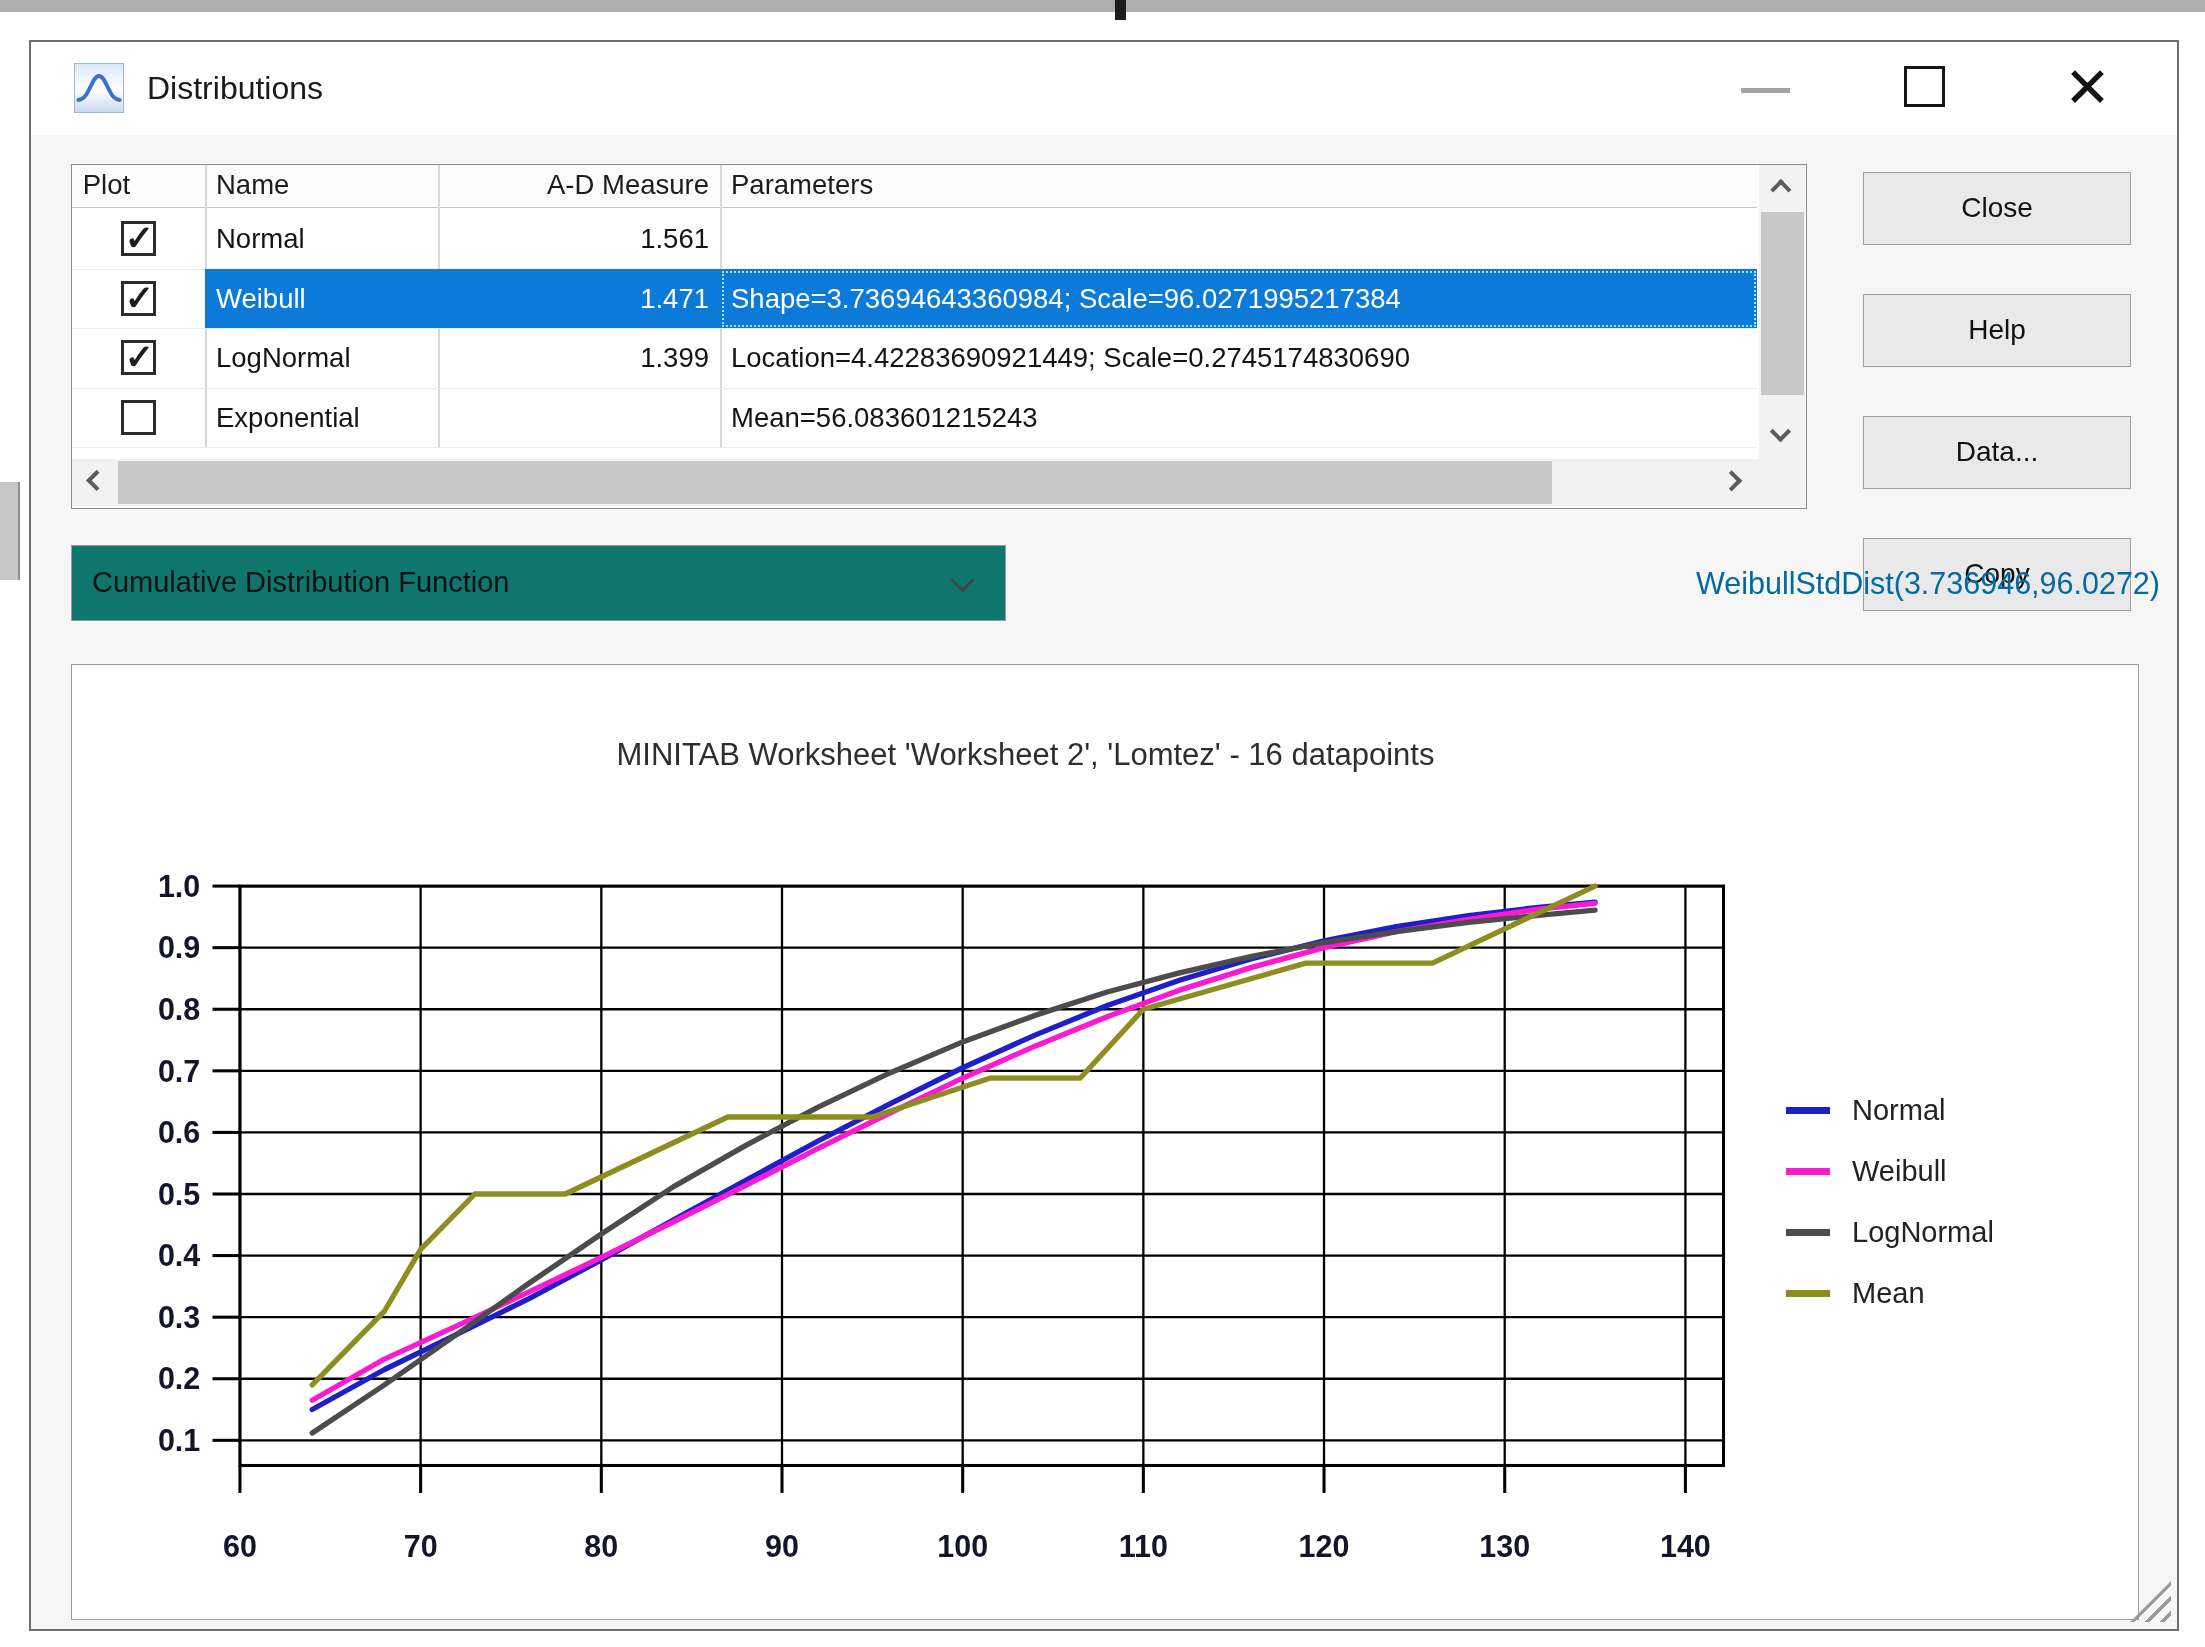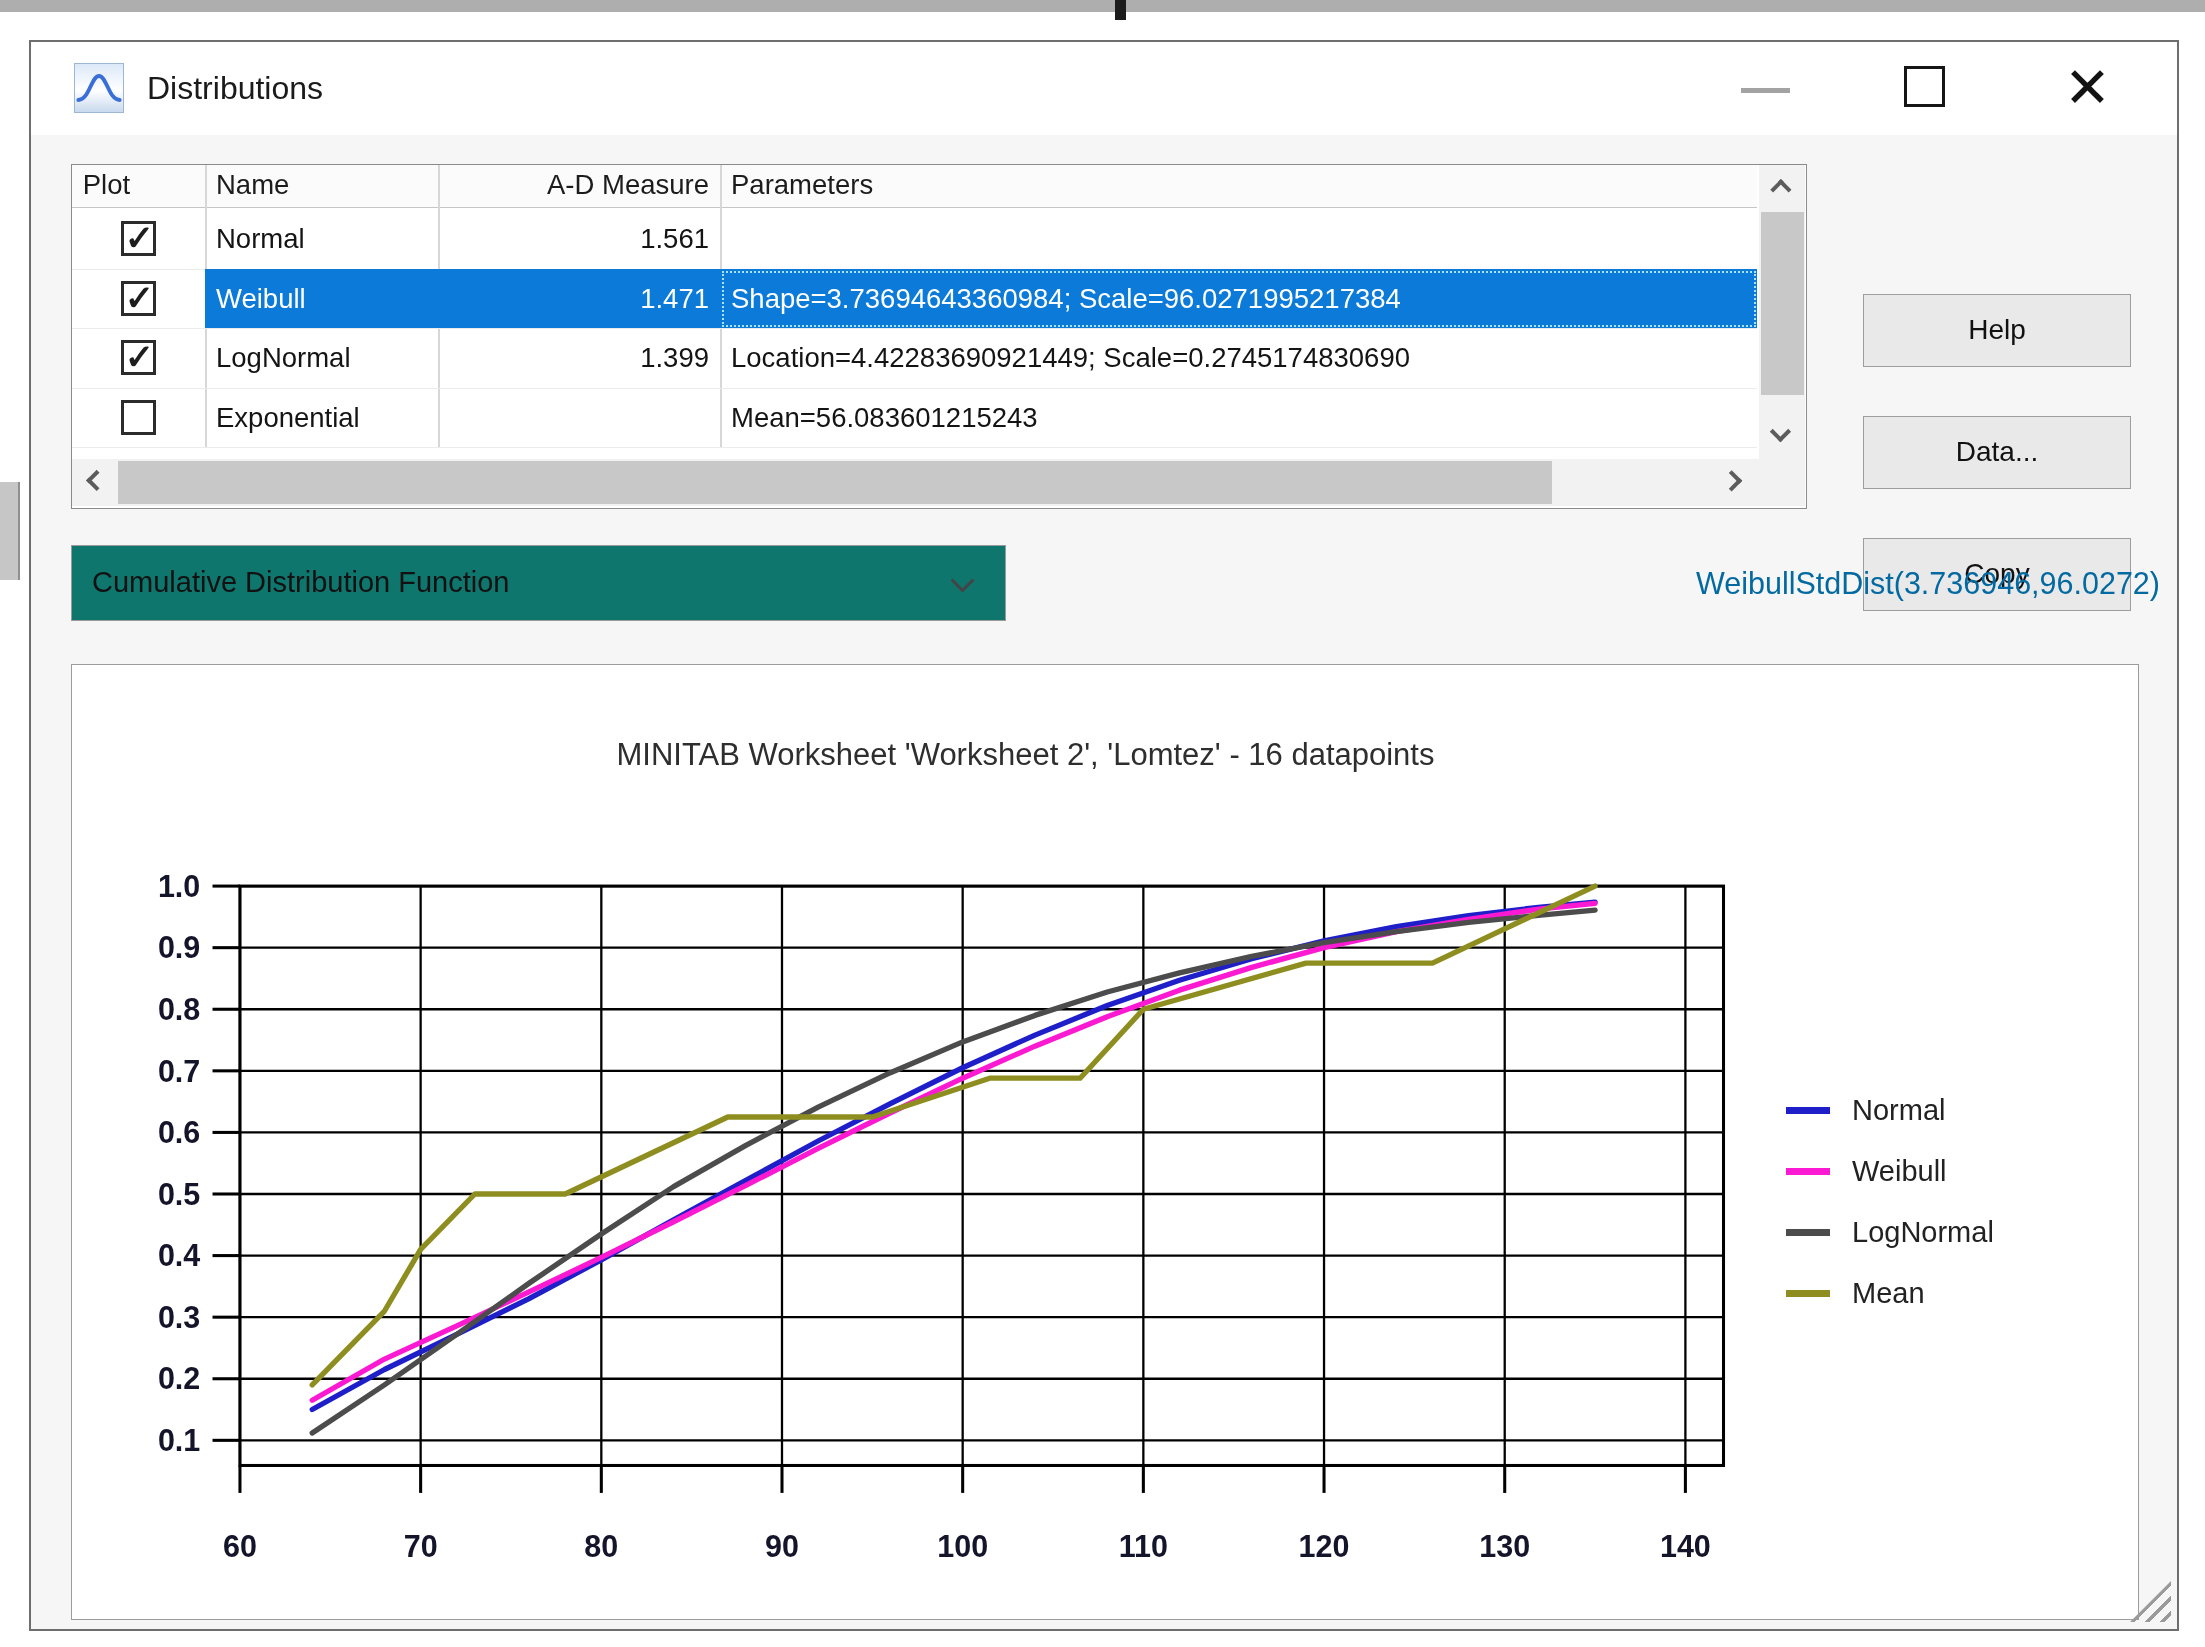--- a/index.html
+++ b/index.html
@@ -177,20 +177,21 @@
           <span class="chev left"></span>
         </div>
       <div class="abs" id="hthumb"></div>
       <div class="abs scroll-btn" style="left:1643px;top:0;width:44px;height:47px;">
           <span class="chev right"></span>
         </div>
     </div>
     <div class="abs" id="scroll-corner"></div>
   </div>
 
+  <div class="abs side-btn" style="top:130px;">Close</div>
   <div class="abs side-btn" style="top:374px;">Data...</div>
   <div class="abs side-btn" style="top:252px;">Help</div>
   <div class="abs side-btn" style="top:496px;">Copy</div>
 
   <div class="abs" id="func-dropdown">
     <div class="abs" id="func-value">Cumulative Distribution Function</div>
     <span id="dd-chev"></span>
   </div>
   <div class="abs" id="formula">WeibullStdDist(3.736946,96.0272)</div>
 

